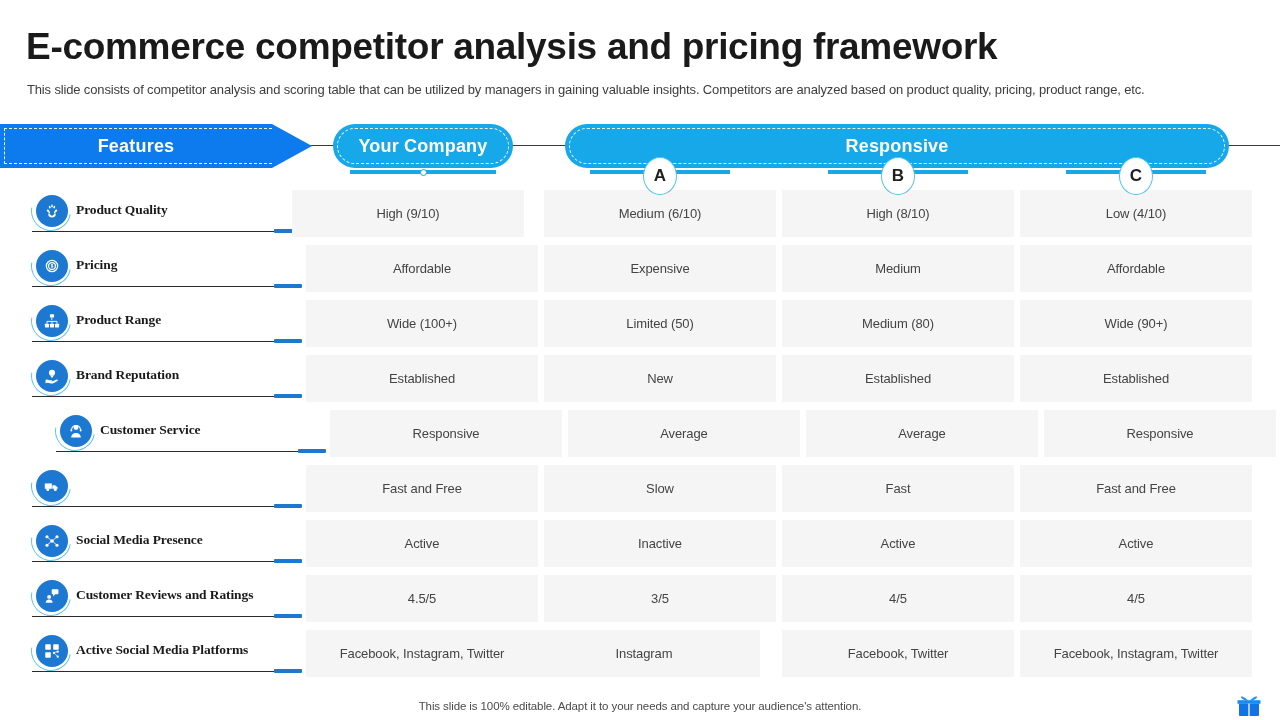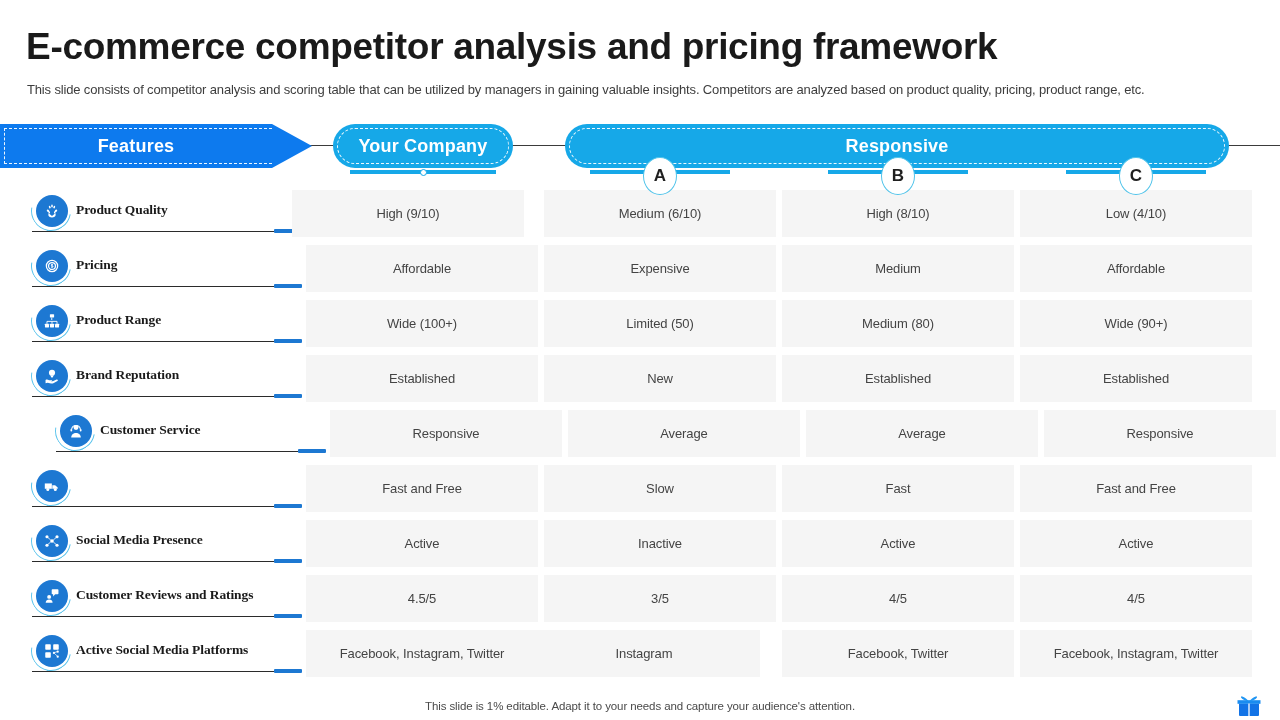--- a/index.html
+++ b/index.html
@@ -485,21 +485,21 @@
     <div class="val-cell" style="left:782px; width:232px;">
         <span>Facebook, Twitter</span>
       </div>
     <div class="val-cell" style="left:1020px; width:232px;">
         <span>Facebook, Instagram, Twitter</span>
       </div>
   </div>
 
 </div>
 
-<div class="footer-note">This slide is 1% editable. Adapt it to your needs and capture your audience's attention.</div>
+<div class="footer-note">This slide is 100% editable. Adapt it to your needs and capture your audience's attention.</div>
 <div class="brand-logo">
   <svg width="26" height="24" viewBox="0 0 26 24">
     <path d="M3 9.5h20v11.5a1 1 0 01-1 1H4a1 1 0 01-1-1z" fill="#1273e6"></path>
     <path d="M1.5 6.2h23v3.6h-23z" fill="#1a8cf0"></path>
     <path d="M13 9.5v12.5" stroke="#ffffff" stroke-width="1.3"></path>
     <path d="M13 7.6C11.4 5.2 8.6 3.2 6.2 2.4c-.9-.3-1.6.6-1 1.3 1.3 1.6 4.1 3.2 7.8 3.9z" fill="#2196f3"></path>
     <path d="M13 7.6c1.6-2.4 4.4-4.4 6.8-5.2.9-.3 1.6.6 1 1.3-1.3 1.6-4.1 3.2-7.8 3.9z" fill="#2196f3"></path>
   </svg>
 </div>
 

